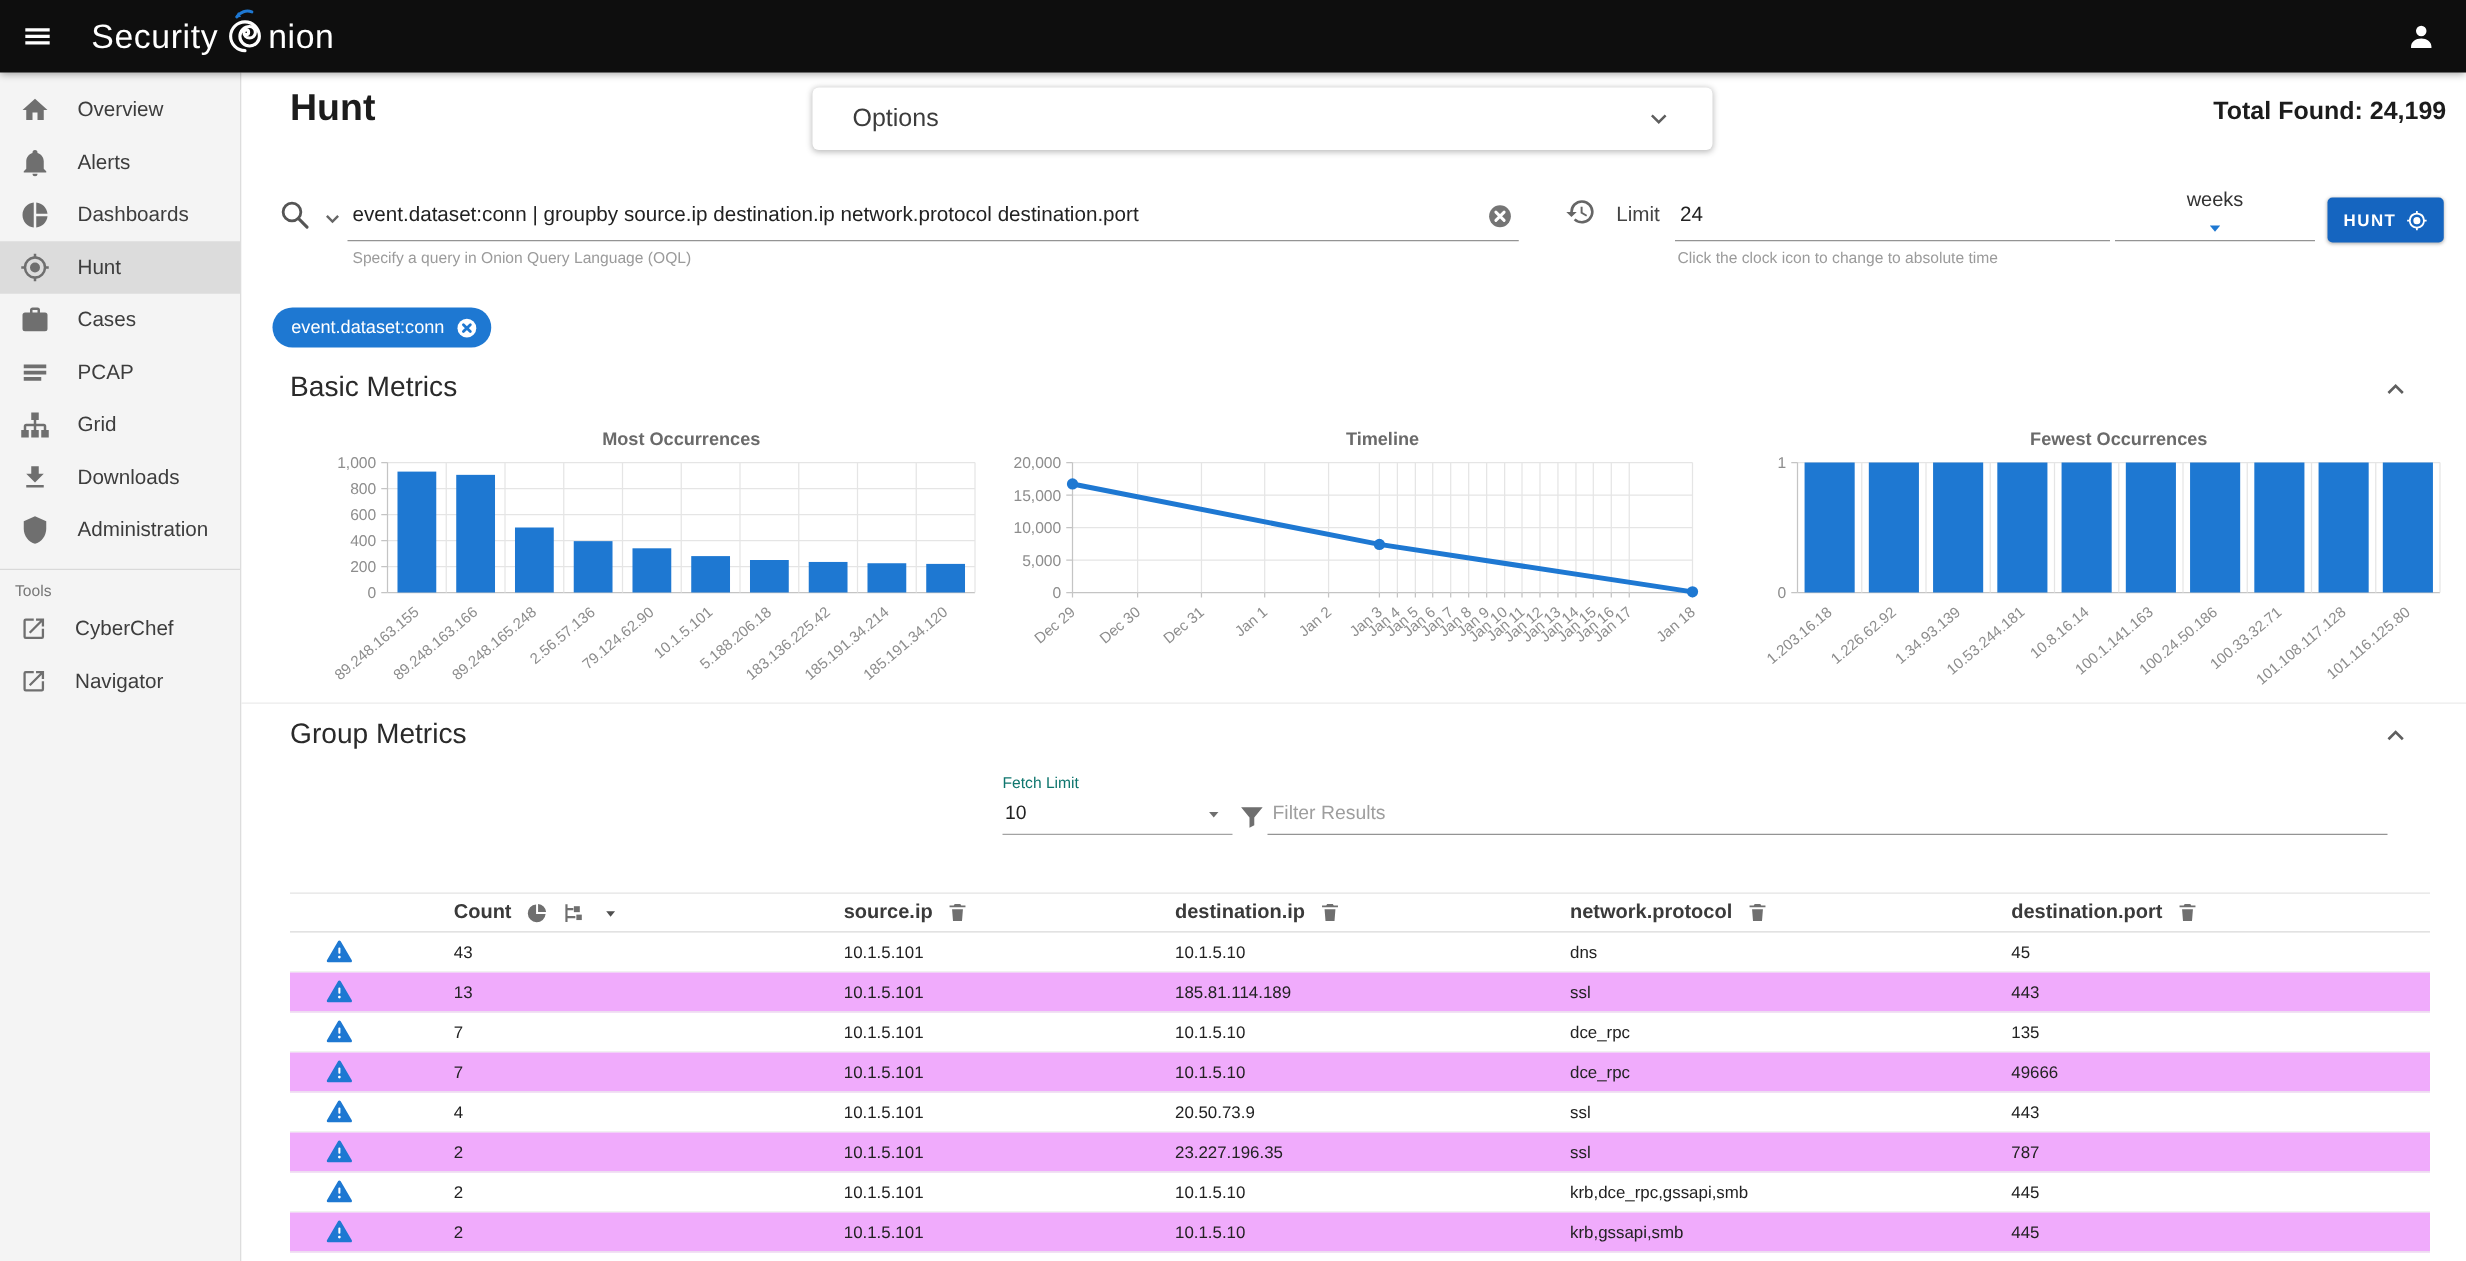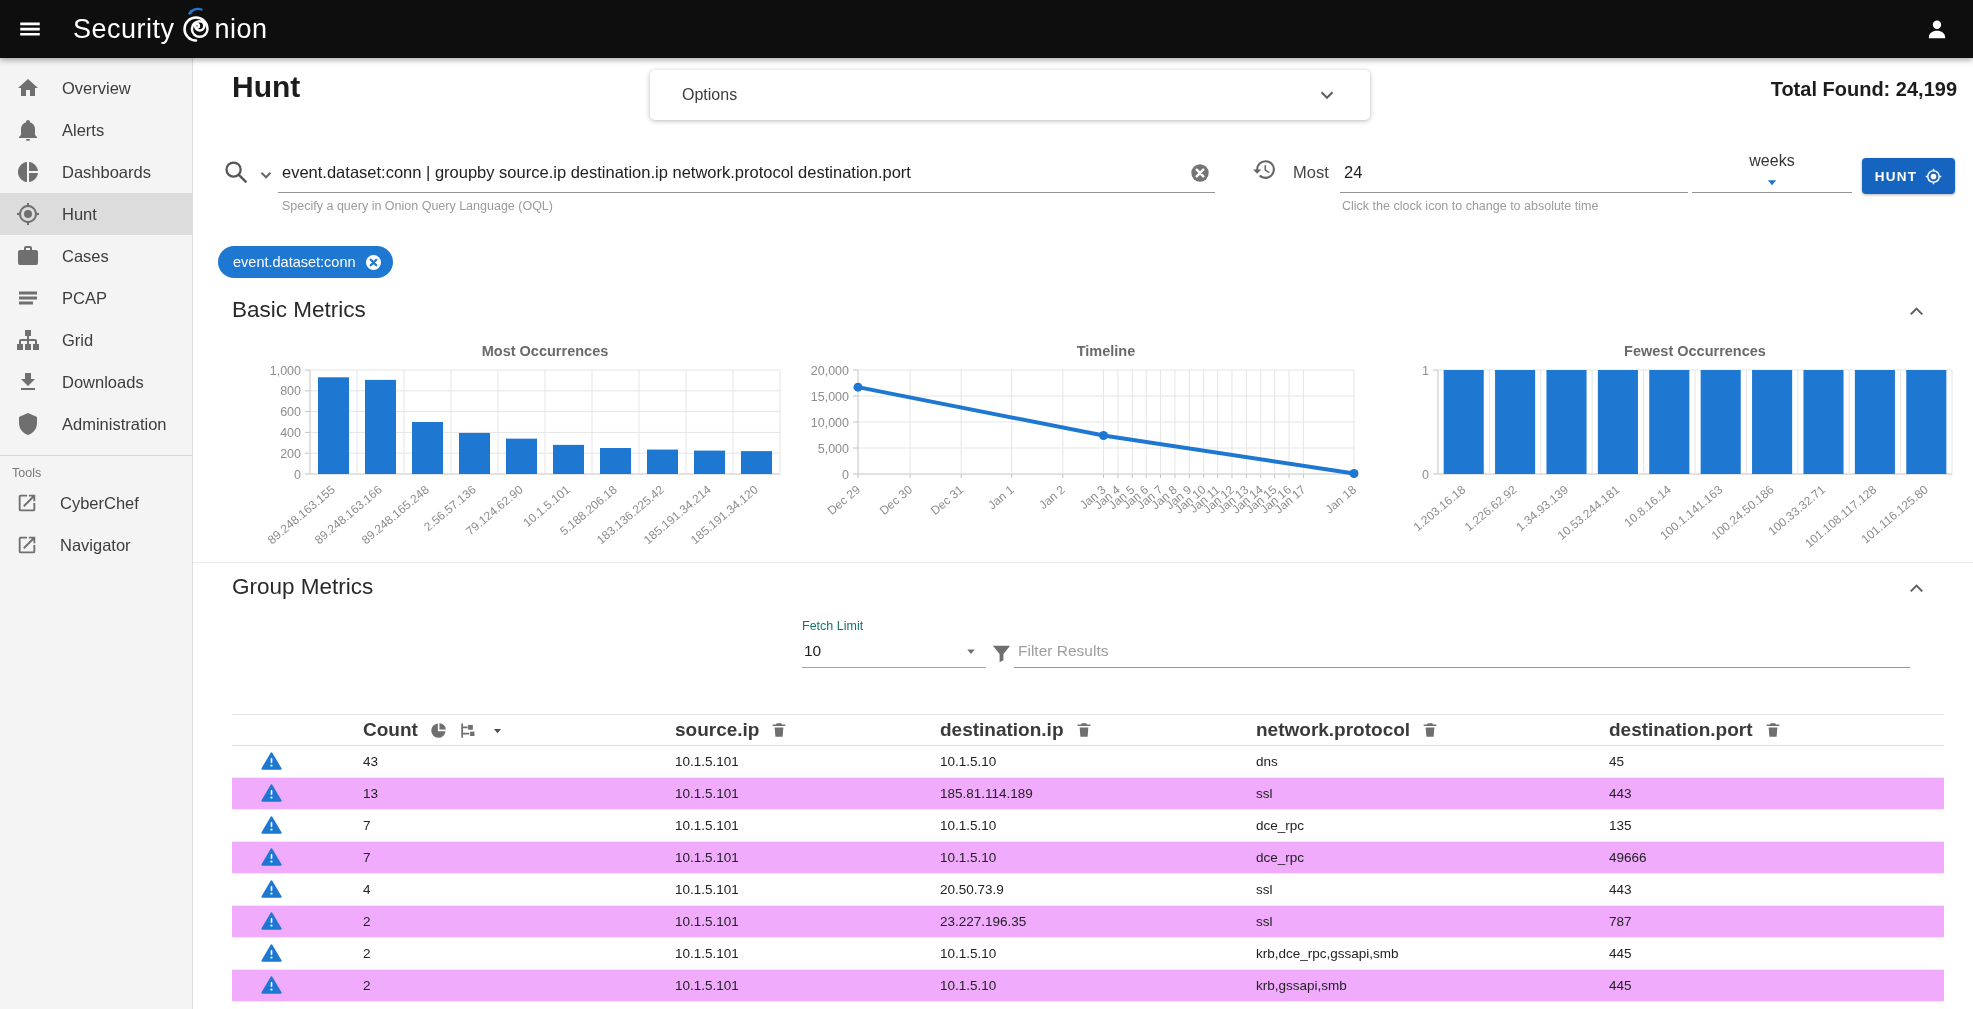--- a/index.html
+++ b/index.html
@@ -34,21 +34,21 @@
   .sb-item.selected { background: #dcdcdc; }
   .sb-divider { border-top: 1px solid #d9d9d9; margin-top: 10px; }
   .sb-tools-label { font-size: 12.5px; color: #777; padding: 10px 0 2px 12px; }
 
   
   .page-title { left: 232px; top: 70px; font-size: 30px; font-weight: bold; color: #1c1c1c; }
   .options-card {
     left: 650px; top: 70px; width: 720px; height: 50px; background: #fff;
     border-radius: 5px; box-shadow: 0 1px 5px rgba(0,0,0,.28);
     display: flex; align-items: center; justify-content: space-between;
-    padding: 0 32px; font-size: 16px; color: #3c3c3c; cursor: pointer;
+    padding: 0 32px; font-size: 20px; color: #3c3c3c; cursor: pointer;
   }
   .total-found { right: 16px; top: 78px; font-size: 20px; font-weight: bold; color: #1c1c1c; white-space: nowrap; }
 
   
   .icon-btn { background:none; border:none; cursor:pointer; display:flex; padding:0; }
   .search-icon { left: 222px; top: 158px; color:#555; }
   .query-caret { left: 257px; top: 166px; color:#666; }
   .field { position: absolute; top: 152px; height: 41px; border-bottom: 1px solid #949494; display: flex; align-items: center; }
   .query-field { left: 278px; width: 937px; }
   .query-field input, .time-field input {
@@ -96,21 +96,21 @@
   .filter-field input { border: none; outline: none; background: transparent; width: 100%; font-size: 15.5px; color: #222; font-family: inherit; padding: 0 4px; }
   .filter-field input::placeholder { color: #9e9e9e; opacity: 1; }
 
   
   .gtable { left: 232px; top: 714px; width: 1712px; }
   .trow, .thead {
     display: grid; grid-template-columns: 131px 312px 265px 316px 353px 1fr;
     align-items: center; height: 32px; border-bottom: 1px solid #ededed;
   }
   .thead { border-top: 1px solid #e3e3e3; border-bottom: 1px solid #d9d9d9; }
-  .thead .hcell { display: flex; align-items: center; gap: 11px; font-size: 19px; font-weight: bold; color: #3a3a3a; }
+  .thead .hcell { display: flex; align-items: center; gap: 11px; font-size: 16px; font-weight: bold; color: #3a3a3a; }
   .thead .hcell .hicon { color: #6f6f6f; display: flex; cursor: pointer; }
   .trow { font-size: 13.5px; color: #222; }
   .trow.alt { background: #f0abfc; }
   .tcell.icell { padding-left: 29px; display: flex; align-items: center; }
 
   .charts-svg { position: absolute; top: 336px; }
   svg text { font-family: "Liberation Sans", sans-serif; }
 </style>
 </head>
 <body style="--btn-blue: #1565c0;">
@@ -267,21 +267,21 @@
       </svg>
   </button>
 </div>
 <div class="abs hint query-hint">Specify a query in Onion Query Language (OQL)</div>
 
 <button class="abs icon-btn history-btn">
   <svg width="25" height="25" viewBox="0 0 24 24">
       <path fill="currentColor" d="M13.5 8H12v5l4.28 2.54.72-1.21-3.5-2.08V8M13 3a9 9 0 0 0-9 9H1l3.96 4.03L9 12H6a7 7 0 1 1 7 7 6.95 6.95 0 0 1-4.9-2L6.68 18.42A9 9 0 1 0 13 3"></path>
     </svg>
 </button>
-<span class="abs last-label">Most</span>
+<span class="abs last-label">Limit</span>
 
 <div class="field time-field">
   <input type="text" value="24" style="">
 </div>
 
 <div class="field unit-field">
   <span class="unit-text">weeks</span>
   <svg width="20" height="20" viewBox="0 0 24 24">
       <path fill="#1e78d2" d="m7 10 5 6 5-6z"></path>
     </svg>

